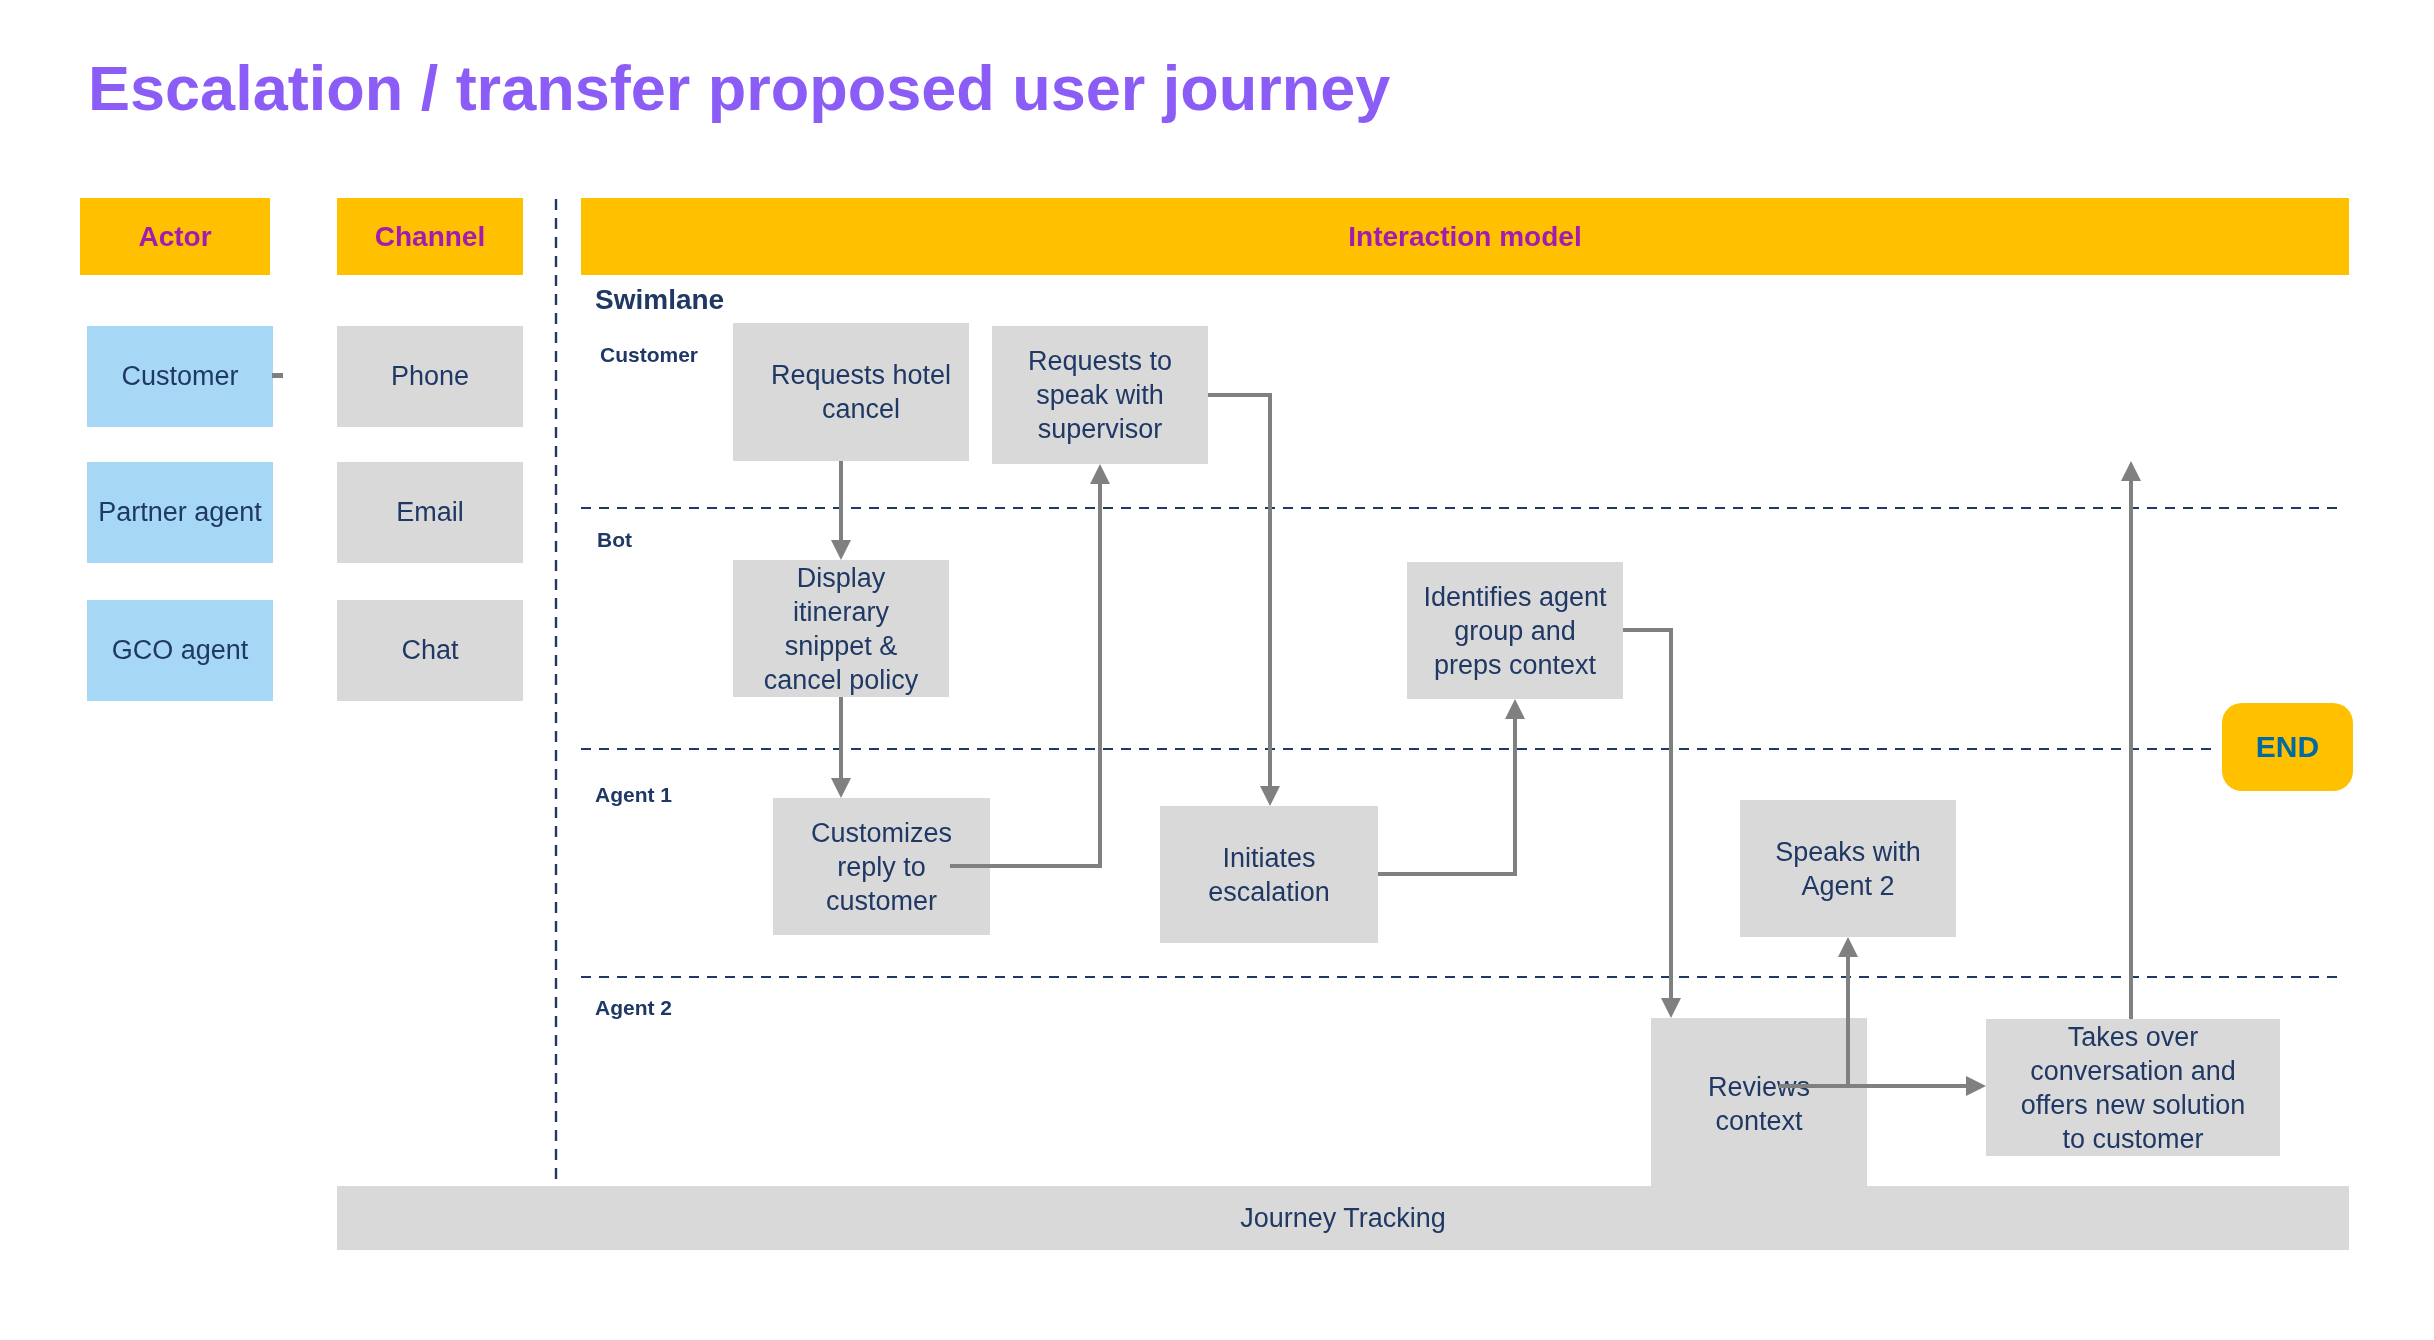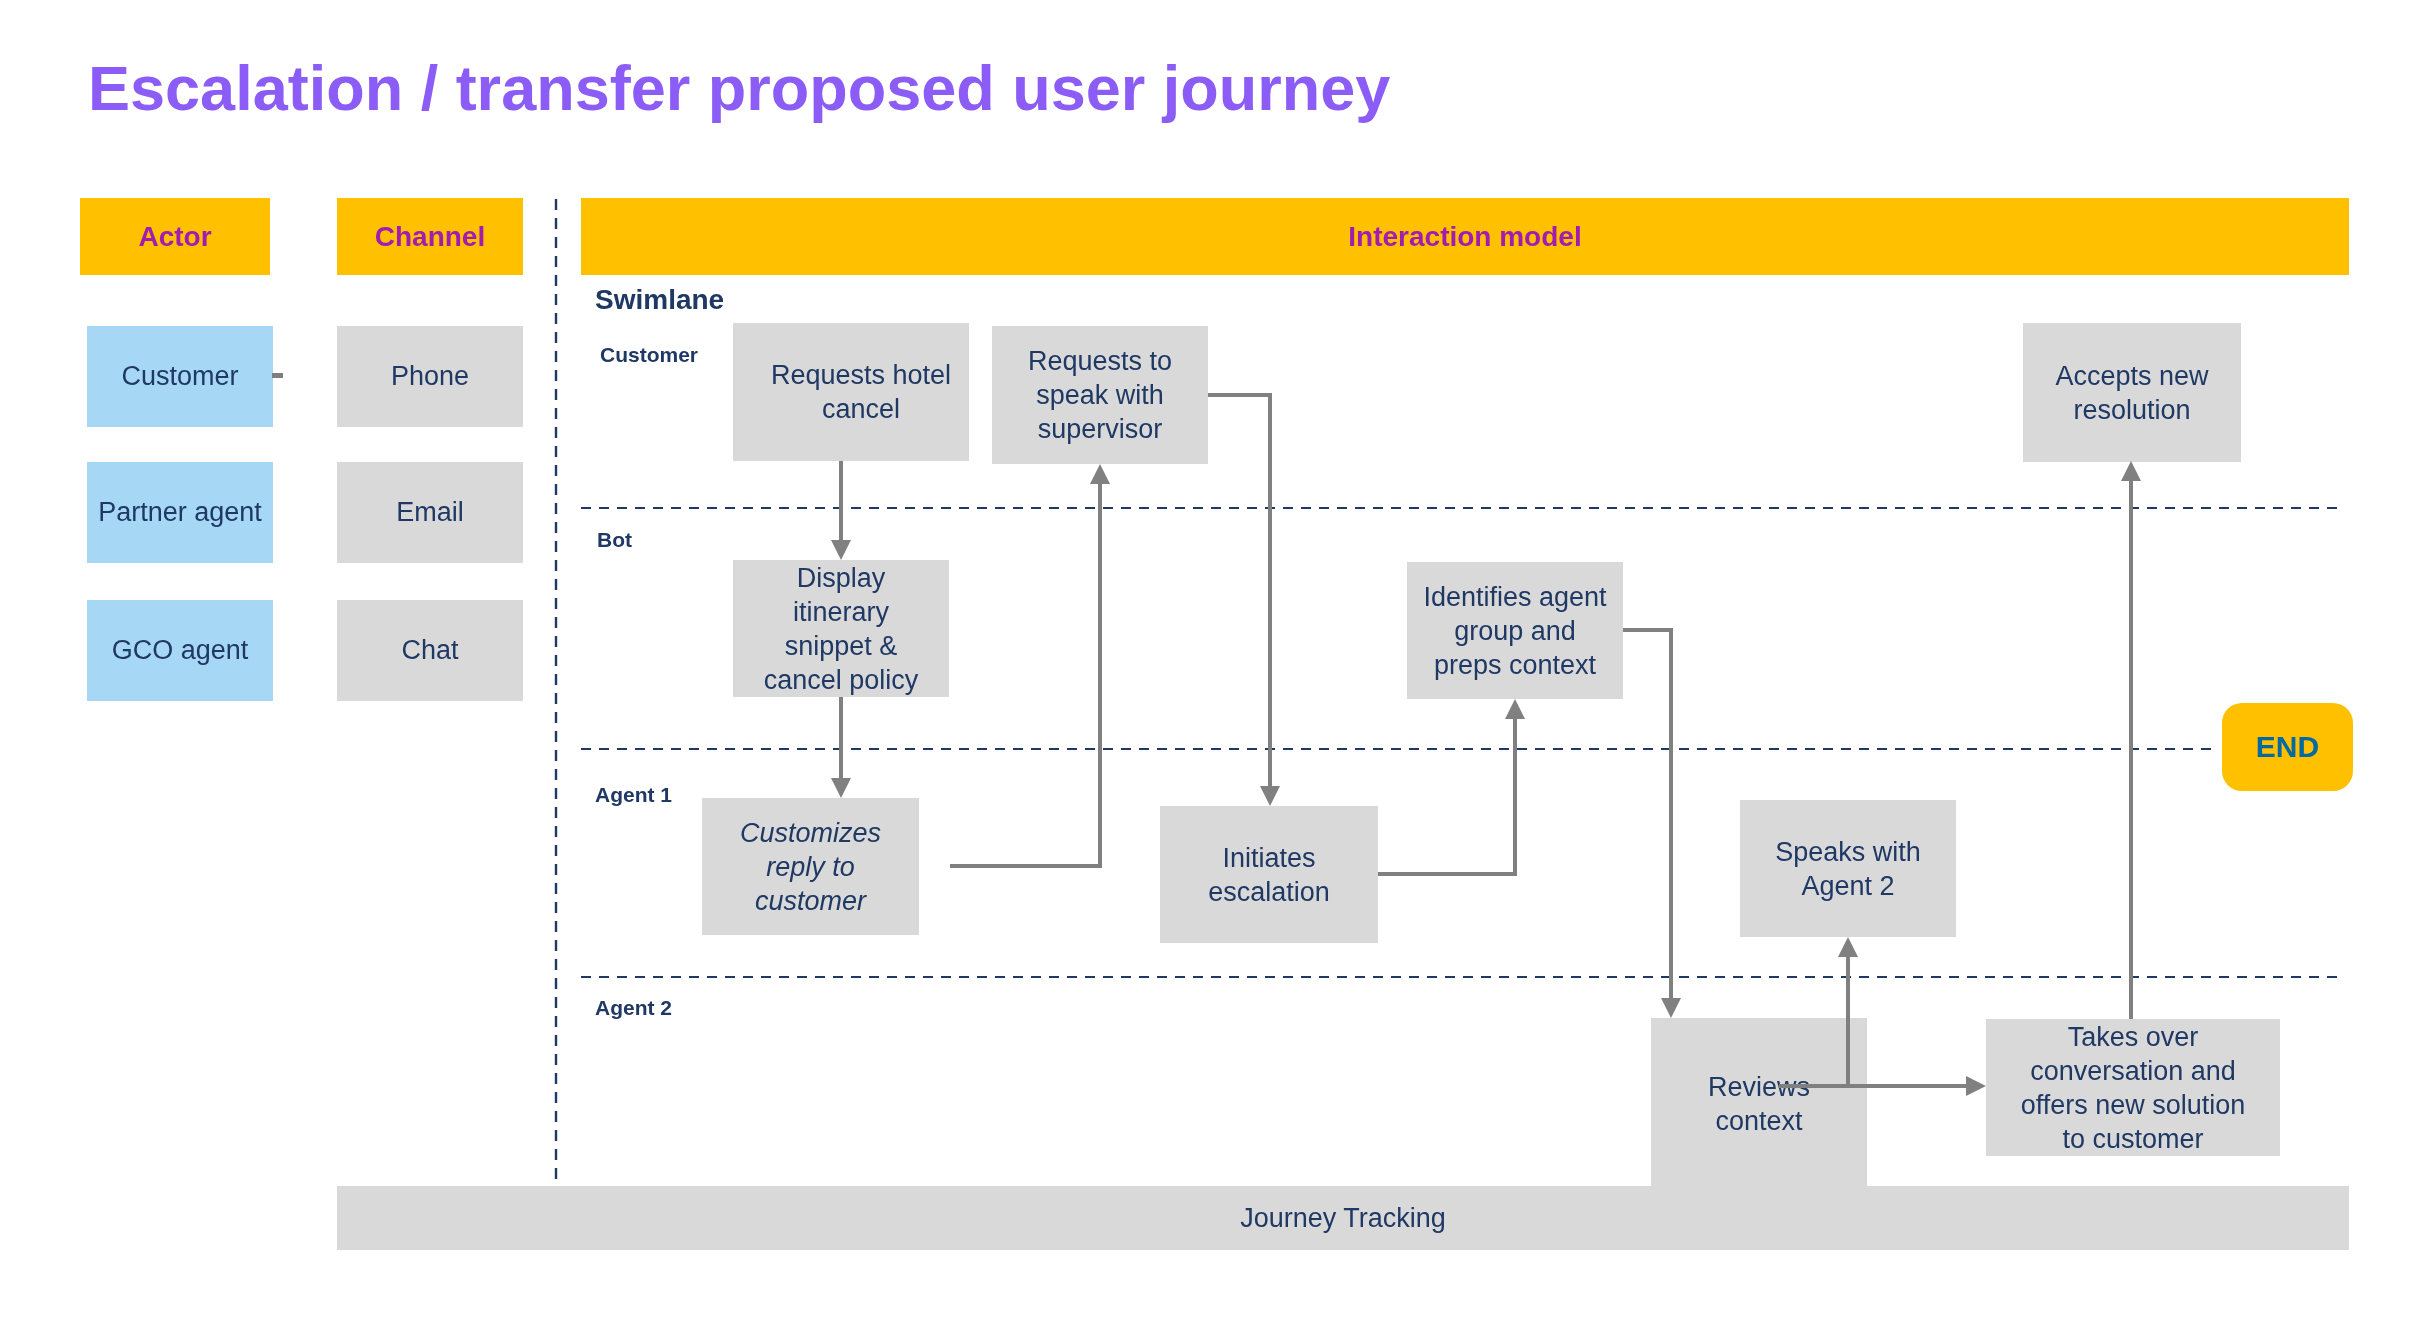--- a/index.html
+++ b/index.html
@@ -50,21 +50,21 @@
     position:absolute;background:#D9D9D9;color:#1F3864;
     font-size:27px;line-height:34px;
     display:flex;align-items:center;justify-content:center;
     text-align:center;white-space:pre-line;
   }
   #n-requests-hotel-cancel{left:733px;top:323px;width:216px;height:138px;padding-left:20px;}
   #n-requests-supervisor{left:992px;top:326px;width:216px;height:138px;}
   #n-accepts-new-resolution{left:2023px;top:323px;width:218px;height:139px;}
   #n-display-itinerary{left:733px;top:560px;width:216px;height:137px;}
   #n-identifies-agent{left:1407px;top:562px;width:216px;height:137px;}
-  #n-customizes-reply{left:702px;top:798px;width:217px;height:137px;font-style:italic;}
+  #n-customizes-reply{left:773px;top:798px;width:217px;height:137px;}
   #n-initiates-escalation{left:1160px;top:806px;width:218px;height:137px;}
   #n-speaks-agent2{left:1740px;top:800px;width:216px;height:137px;}
   #n-reviews-context{left:1651px;top:1018px;width:216px;height:171px;}
   #n-takes-over{left:1986px;top:1019px;width:294px;height:137px;}
   .end-box{
     position:absolute;left:2222px;top:703px;width:131px;height:88px;
     background:#FFC000;color:#0369a1;border-radius:20px;
     display:flex;align-items:center;justify-content:center;
     font-size:30px;font-weight:bold;
   }
@@ -112,22 +112,20 @@
   <div class="lane-label" id="lane-customer">Customer</div>
   <div class="lane-label" id="lane-bot">Bot</div>
   <div class="lane-label" id="lane-agent1">Agent 1</div>
   <div class="lane-label" id="lane-agent2">Agent 2</div>
 
   <div class="node" id="n-requests-hotel-cancel">Requests hotel
 cancel</div>
   <div class="node" id="n-requests-supervisor">Requests to
 speak with
 supervisor</div>
-  <div class="node" id="n-accepts-new-resolution">Accepts new
-resolution</div>
   <div class="node" id="n-display-itinerary">Display
 itinerary
 snippet &amp;
 cancel policy</div>
   <div class="node" id="n-identifies-agent">Identifies agent
 group and
 preps context</div>
   <div class="node" id="n-customizes-reply">Customizes
 reply to
 customer</div>

